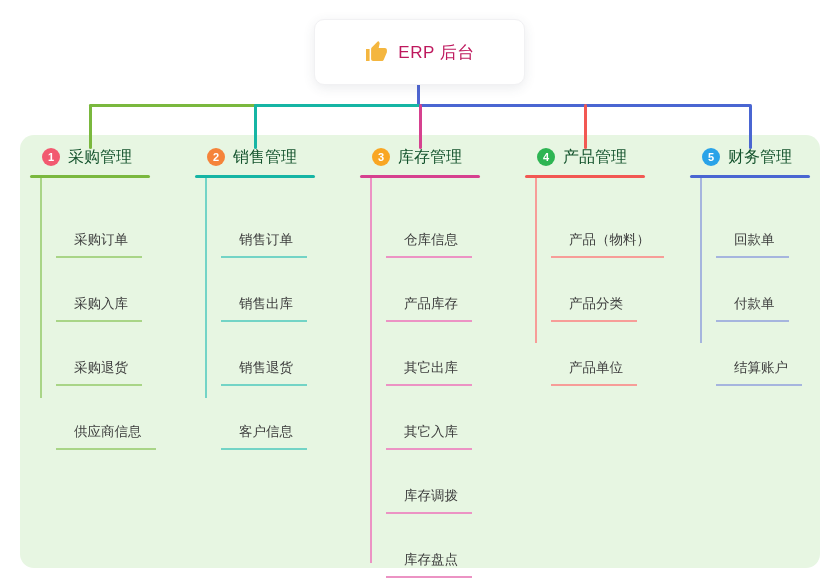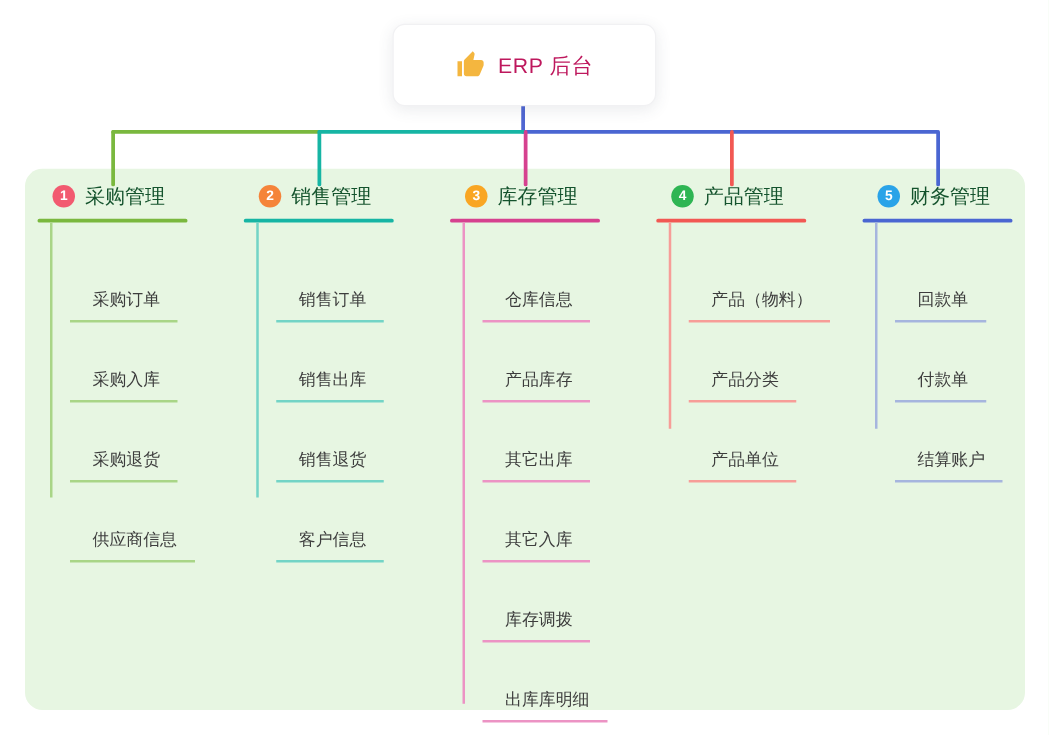--- a/index.html
+++ b/index.html
@@ -118,20 +118,21 @@
           <span class="branch-title-text">库存管理</span>
         </div>
         <div class="branch-underline" style="background: rgb(214, 65, 143);"></div>
         <div class="spine" style="background: rgb(236, 147, 196); height: 385px;"></div>
         <ul class="items">
           <li style="border-bottom-color: rgb(236, 147, 196);">仓库信息</li>
           <li style="border-bottom-color: rgb(236, 147, 196);">产品库存</li>
           <li style="border-bottom-color: rgb(236, 147, 196);">其它出库</li>
           <li style="border-bottom-color: rgb(236, 147, 196);">其它入库</li>
           <li style="border-bottom-color: rgb(236, 147, 196);">库存调拨</li>
+          <li style="border-bottom-color: rgb(236, 147, 196);">库存盘点</li>
           <li style="border-bottom-color: rgb(236, 147, 196);">出库库明细</li>
         </ul>
       </div>
       <div class="branch" style="left: 525px;">
         <div class="branch-title-row">
           <span class="badge" style="background: rgb(46, 181, 83);">4</span>
           <span class="branch-title-text">产品管理</span>
         </div>
         <div class="branch-underline" style="background: rgb(242, 88, 83);"></div>
         <div class="spine" style="background: rgb(247, 157, 152); height: 165px;"></div>

